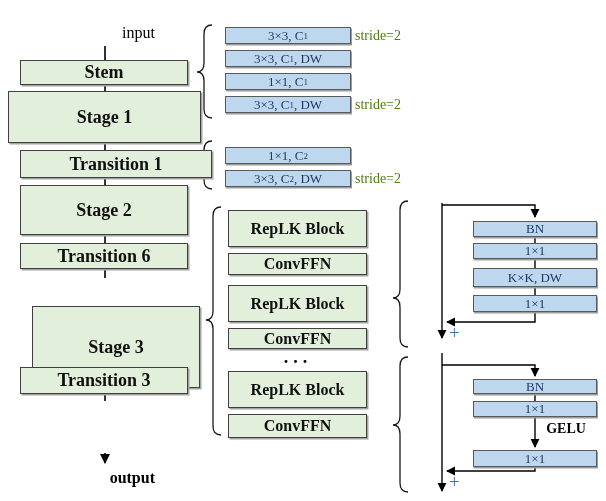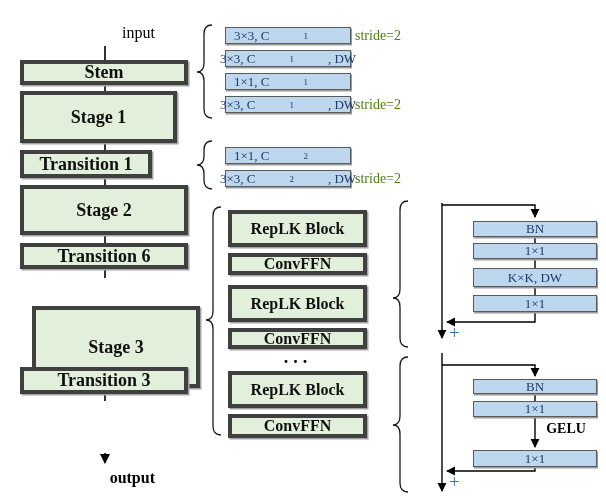--- a/index.html
+++ b/index.html
@@ -1,26 +1,26 @@
 <!DOCTYPE html>
 <html><head>
 <meta charset="utf-8">
 <style>
   html,body{margin:0;padding:0;background:#fff;}
   .stage{position:relative;width:606px;height:501px;background:#ffffff;
          font-family:"Liberation Serif","DejaVu Serif",serif;overflow:hidden;}
   .stage svg{position:absolute;left:0;top:0;}
-  .gbox{position:absolute;background:#e2efda;border:4px solid #404040;
+  .gbox{position:absolute;background:#e2efda;border:1px solid #404040;
         box-shadow:1.5px 1.5px 0 #a3a3a3;display:flex;align-items:center;justify-content:center;
         font-weight:bold;color:#101010;box-sizing:border-box;}
   .gbox.big{font-size:18px;}
   .gbox.mid{font-size:16px;}
   .bbox{position:absolute;background:#bdd7ee;border:1px solid #5a5a5a;
         box-shadow:1px 1.5px 0 #9b9b9b;display:flex;align-items:center;justify-content:center;
-        font-size:13px;color:#1f3864;box-sizing:border-box;white-space:pre;gap:34px;}
+        font-size:13px;color:#1f3864;box-sizing:border-box;white-space:pre;}
   .bbox sub{font-size:9px;line-height:1;transform:translateY(1px);}
   .iolab{position:absolute;font-size:16px;color:#000;text-align:right;}
   .stride{position:absolute;font-size:14px;color:#4d7c0f;display:flex;align-items:center;white-space:nowrap;}
   .plus{position:absolute;font-size:19px;color:#4470b4;line-height:1;}
   .gelu{position:absolute;font-size:14px;font-weight:bold;color:#000;text-align:center;}
   .dots{position:absolute;font-size:18px;font-weight:bold;color:#000;letter-spacing:5px;
         text-align:center;line-height:1;}
 </style>
 </head>
 <body>
@@ -52,22 +52,22 @@
     <path d="M442 353V491" stroke="#000" stroke-width="1.4" fill="none" marker-end="url(#arr)"></path>
     <path d="M442 365H535V376" stroke="#000" stroke-width="1.4" fill="none" marker-end="url(#arr)"></path>
     <path d="M535 394V401" stroke="#000" stroke-width="1.4" fill="none"></path>
     <path d="M535 417V447" stroke="#000" stroke-width="1.4" fill="none" marker-end="url(#arr)"></path>
     <path d="M535 467V471H447" stroke="#000" stroke-width="1.4" fill="none" marker-end="url(#arr)"></path>
   </svg>
 
   <div class="iolab" style="left:55px;top:24px;width:100px;">input</div>
 
   <div class="gbox big" style="left:20px;top:60px;width:168px;height:25px;">Stem</div>
-  <div class="gbox big" style="left:20px;top:91px;width:157px;height:52px;">Stage 1</div>
-  <div class="gbox big" style="left:20px;top:150px;width:132px;height:28px;">Transition 1</div>
+  <div class="gbox big" style="left:8px;top:91px;width:193px;height:52px;">Stage 1</div>
+  <div class="gbox big" style="left:20px;top:150px;width:192px;height:28px;">Transition 1</div>
   <div class="gbox big" style="left:20px;top:185px;width:168px;height:50px;">Stage 2</div>
   <div class="gbox big" style="left:20px;top:243px;width:168px;height:26px;">Transition 6</div>
   <div class="gbox big" style="left:32px;top:278px;width:168px;height:82px;margin-top:28px;">Stage 3</div>
   <div class="gbox big" style="left:20px;top:367px;width:168px;height:27px;">Transition 3</div>
 
   <div class="iolab" style="left:55px;top:469px;width:100px;font-weight:bold;">output</div>
 
   <div class="bbox" style="left:225px;top:27px;width:126px;height:17px;">
     <span>3×3, C</span><sub>1</sub><span></span>
   </div>

